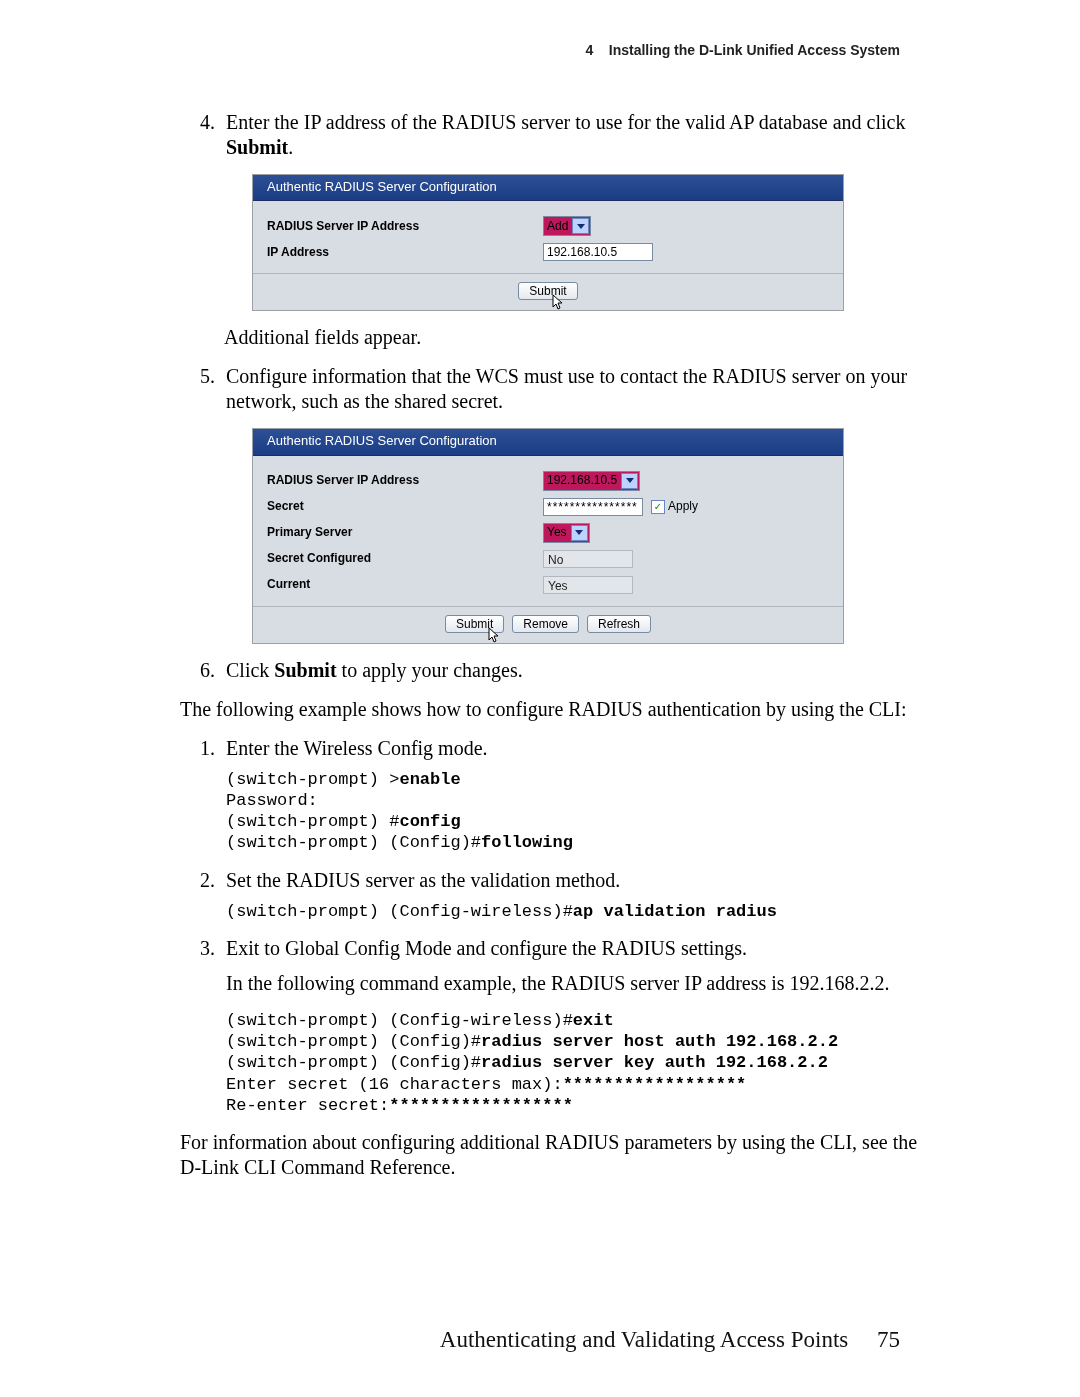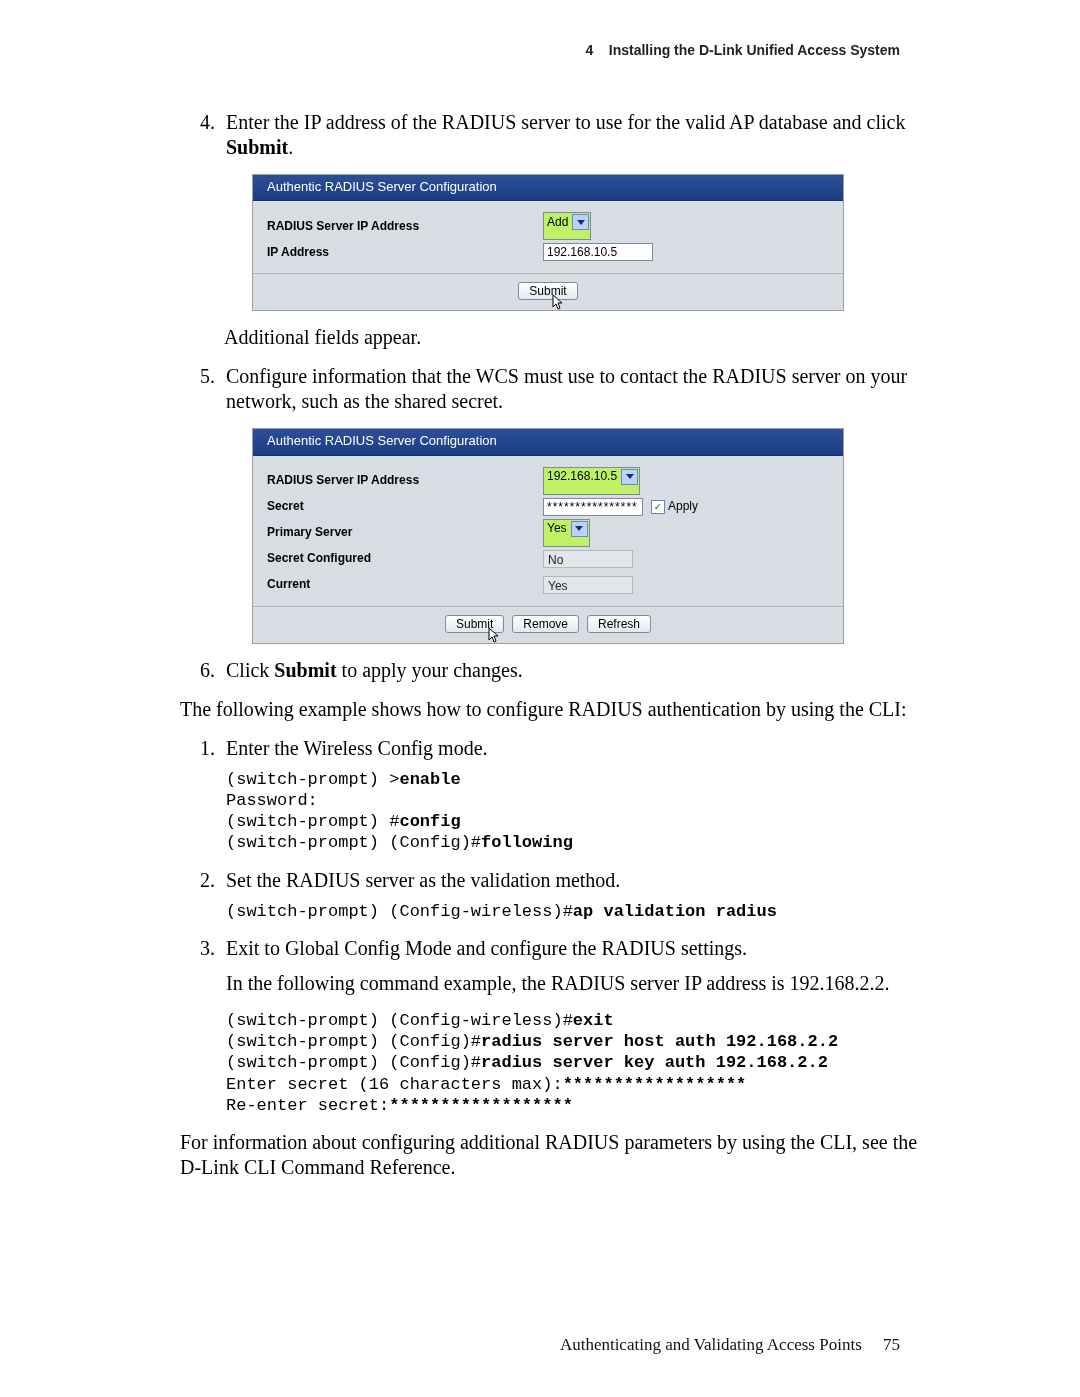--- a/index.html
+++ b/index.html
@@ -94,23 +94,23 @@
     box-sizing: border-box;
   }
   .w-ip   { width: 110px; }
   .w-port { width: 52px; }
   .w-sec  { width: 100px; letter-spacing: 1px; }
   .cfg-select {
     display: inline-flex;
     align-items: center;
     height: 18px;
     border: 1px solid #7a8aa0;
-    background: #bef264;
-    font-size: 12px;
-    padding: 0 1px 8px 3px;
+    background: #be185d;
+    font-size: 12px;
+    padding: 0 1px 0 3px;
   }
   .sel-btn {
     width: 15px; height: 14px;
     margin-left: 4px;
     background: #bcd2ff;
     border: 1px solid #6a86c8;
     display: inline-flex;
     align-items: center; justify-content: center;
   }
   .chev {
@@ -161,21 +161,21 @@
     width: 12px; height: 12px; border: 1px solid #6a86c8;
     background: #fff; display: inline-flex; align-items:center; justify-content:center;
     font-size: 10px; color: #0a8a20; line-height: 10px;
   }
   .footer-line {
     position: absolute;
     bottom: 42px; left: 0; right: 0;
     padding-right: 180px;
     text-align: right;
     font-family: "Times New Roman", Times, serif;
-    font-size: 17px;
+    font-size: 23px;
     color: #111;
   }
   .cursor {
     position: absolute;
     width: 14px; height: 16px;
     pointer-events: none;
   }
   .cursor svg { width: 14px; height: 16px; }
 </style>
 </head>

